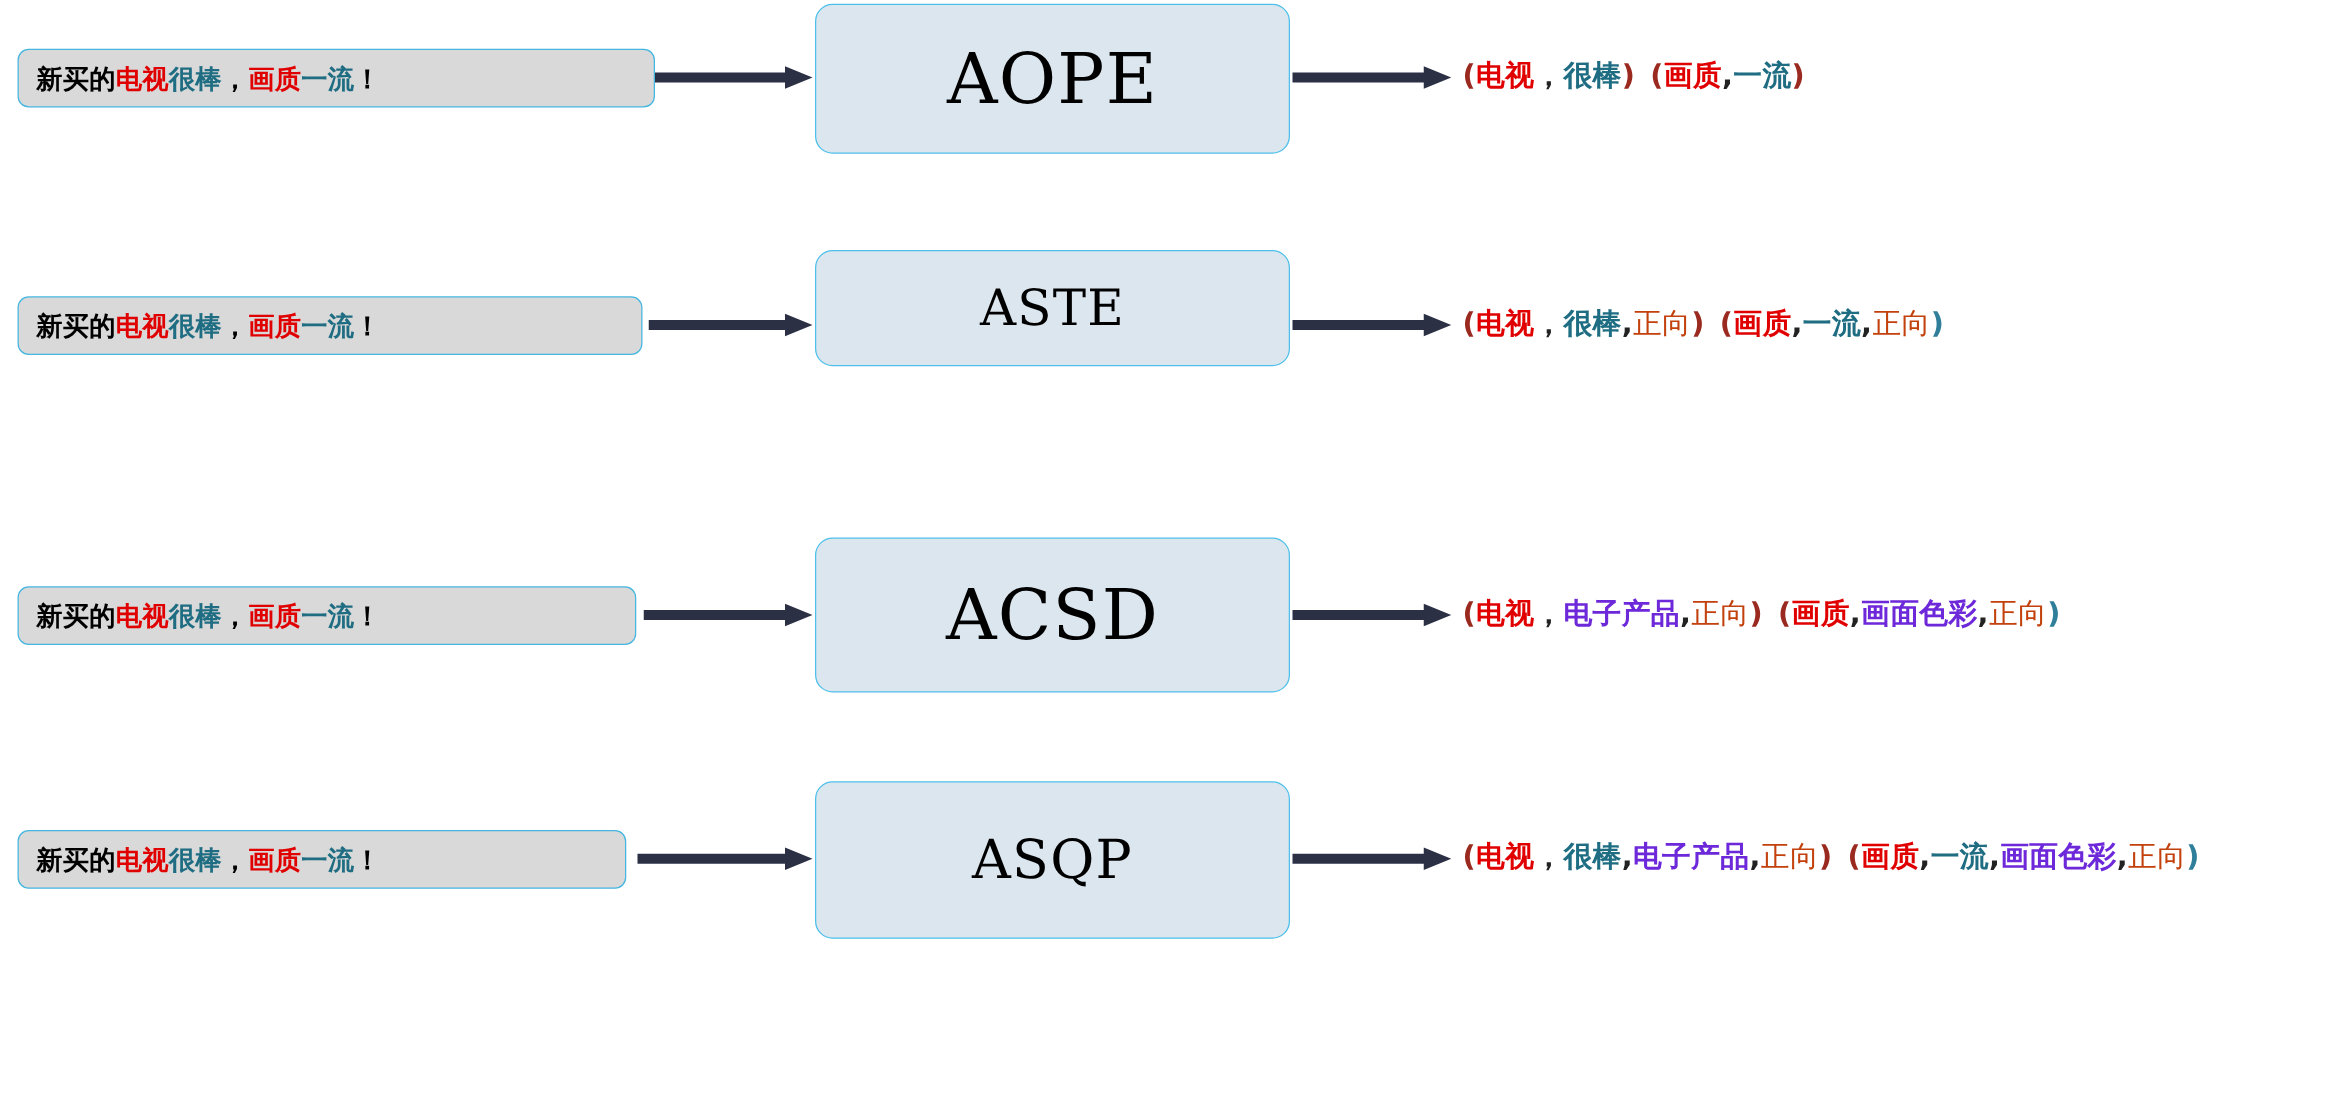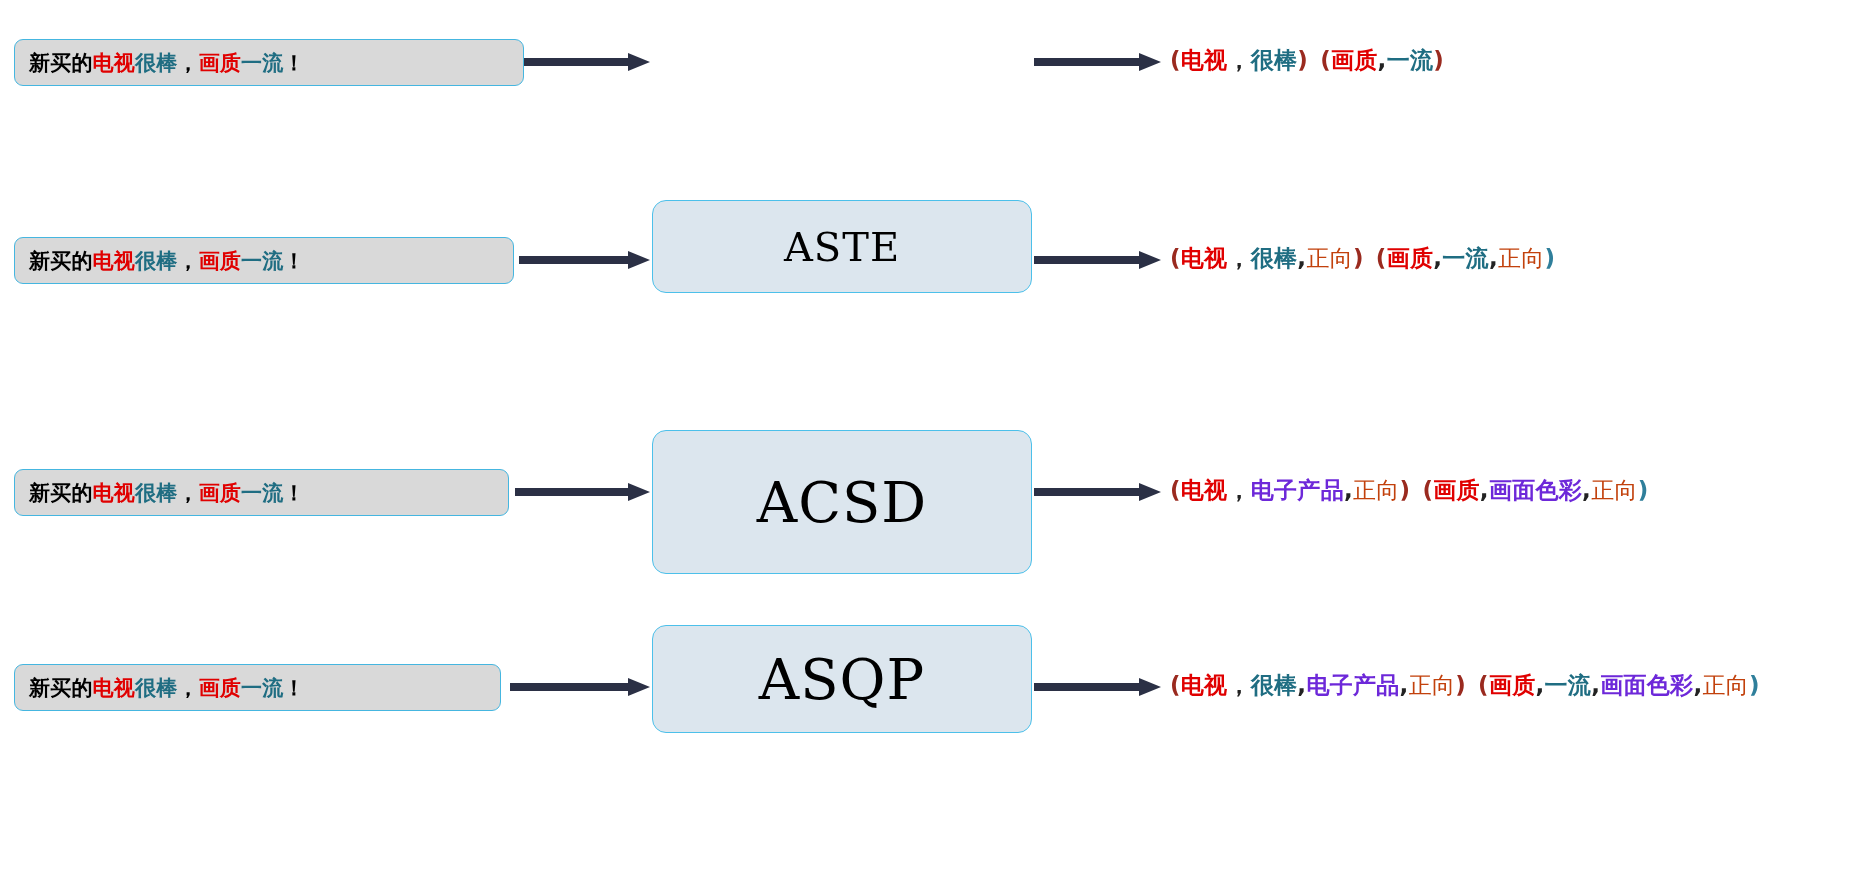--- a/index.html
+++ b/index.html
@@ -89,22 +89,22 @@
     box-sizing: border-box;
     display: flex;
     align-items: center;
     justify-content: center;
     font-family: "DejaVu Serif", "Liberation Serif", serif;
     color: #000000;
     letter-spacing: 1px;
   }
   .row-0 .model-box { top: 8px; height: 120px; font-size: 56px; }
   .row-1 .model-box { top: 0px;  height: 93px; font-size: 40px; }
-  .row-2 .model-box { top: 0px;  height: 144px; font-size: 56px; }
-  .row-3 .model-box { top: 0px;  height: 108px; font-size: 56px; }
+  .row-2 .model-box { top: 0px;  height: 124px; font-size: 56px; }
+  .row-3 .model-box { top: 0px;  height: 126px; font-size: 43px; }
 
   
   .output {
     position: absolute;
     left: 1170px;
     white-space: nowrap;
     font-size: 23px;
     font-weight: 700;
     letter-spacing: 0.3px;
   }
@@ -138,20 +138,23 @@
         <span class="t-opin">一流</span>
         <span class="t-plain">！</span>
     </div>
 
     <div class="arrow arrow-left">
       <svg width="126" height="18" viewBox="0 0 126 18">
           <path d="M0 5 H104 V0 L126 9 L104 18 V13 H0 Z" fill="#2b3045"></path>
         </svg>
     </div>
 
+    <div class="model-box">
+      <span>AOPE</span>
+    </div>
 
     <div class="arrow arrow-right">
       <svg width="127" height="18" viewBox="0 0 127 18">
           <path d="M0 5 H105 V0 L127 9 L105 18 V13 H0 Z" fill="#2b3045"></path>
         </svg>
     </div>
 
     <div class="output">
       <span class="o-paren-red">(</span><span class="o-asp">电视</span><span class="o-sep">，</span><span class="o-opin">很棒</span><span class="o-paren-red">)</span><span class="o-gap"></span><span class="o-paren-red">(</span><span class="o-asp">画质</span><span class="o-sep">,</span><span class="o-opin">一流</span><span class="o-paren-red">)</span>
     </div>

